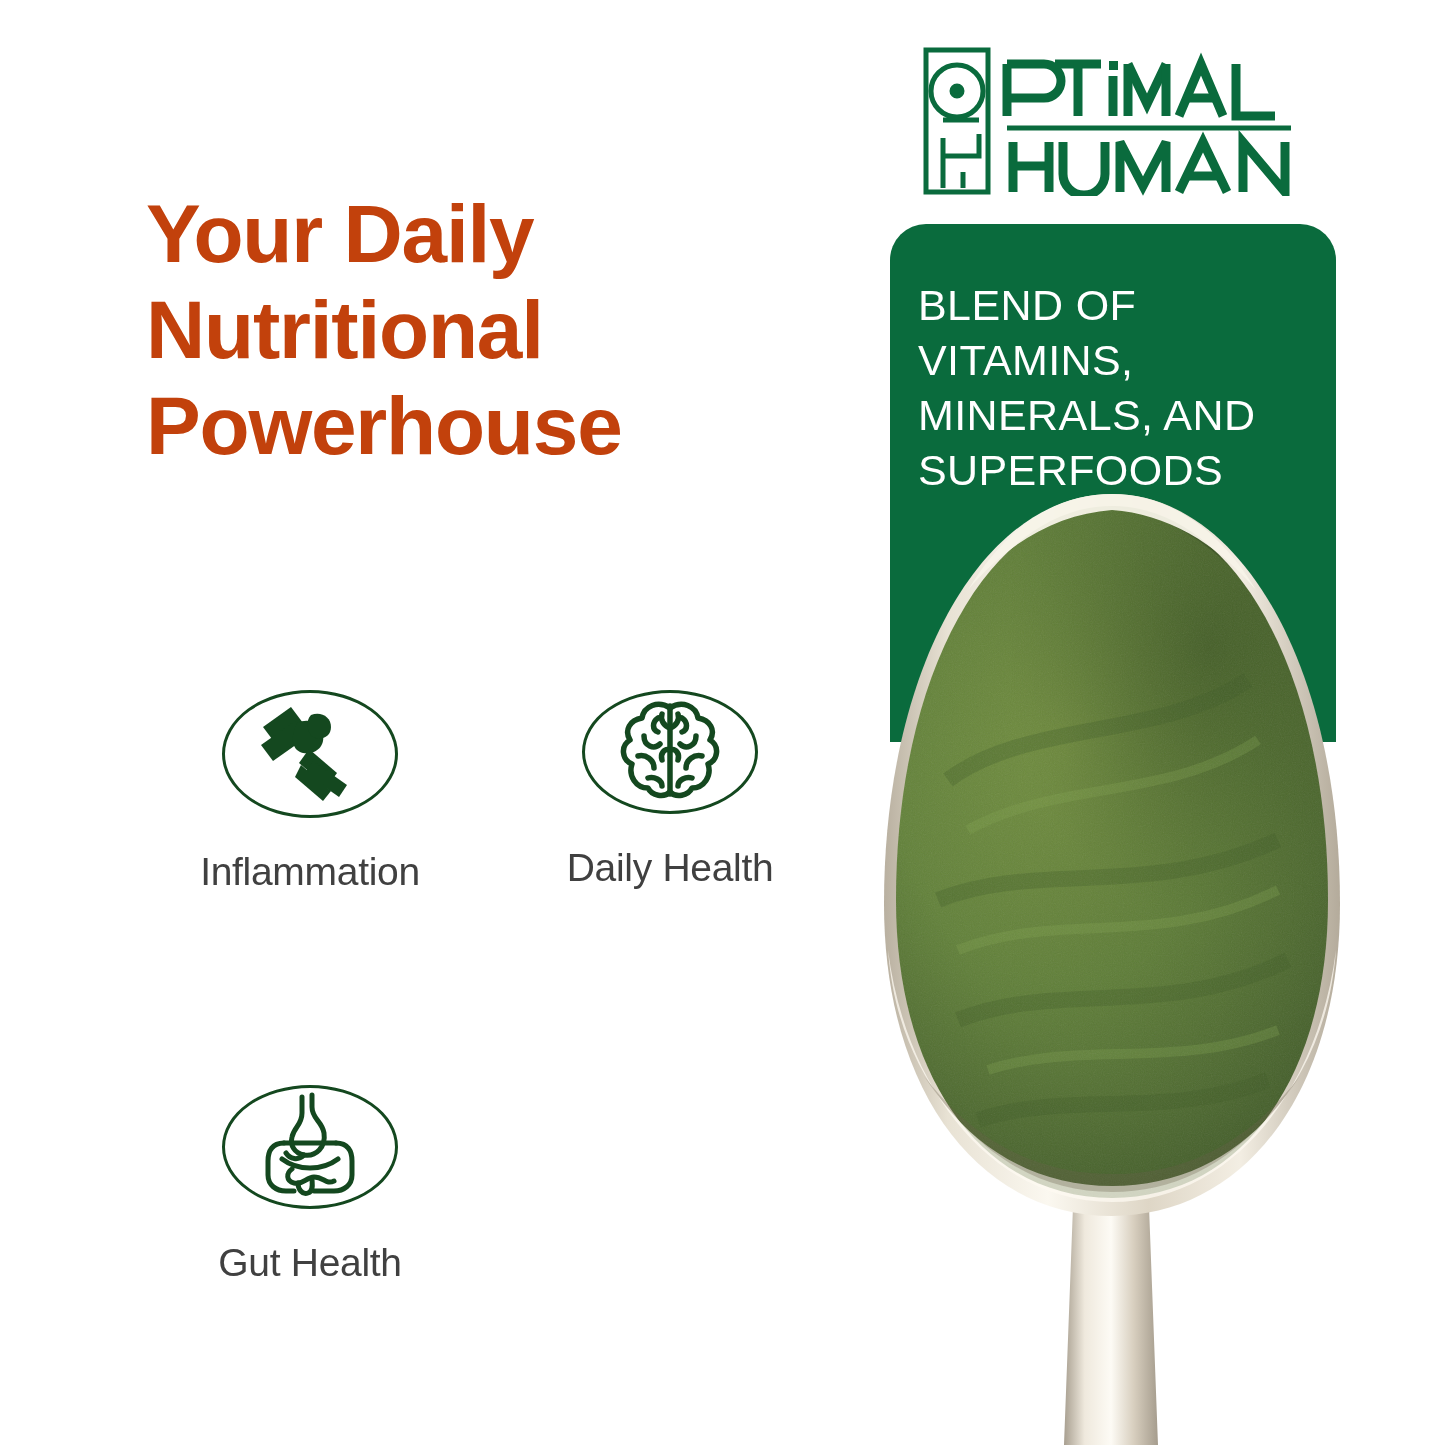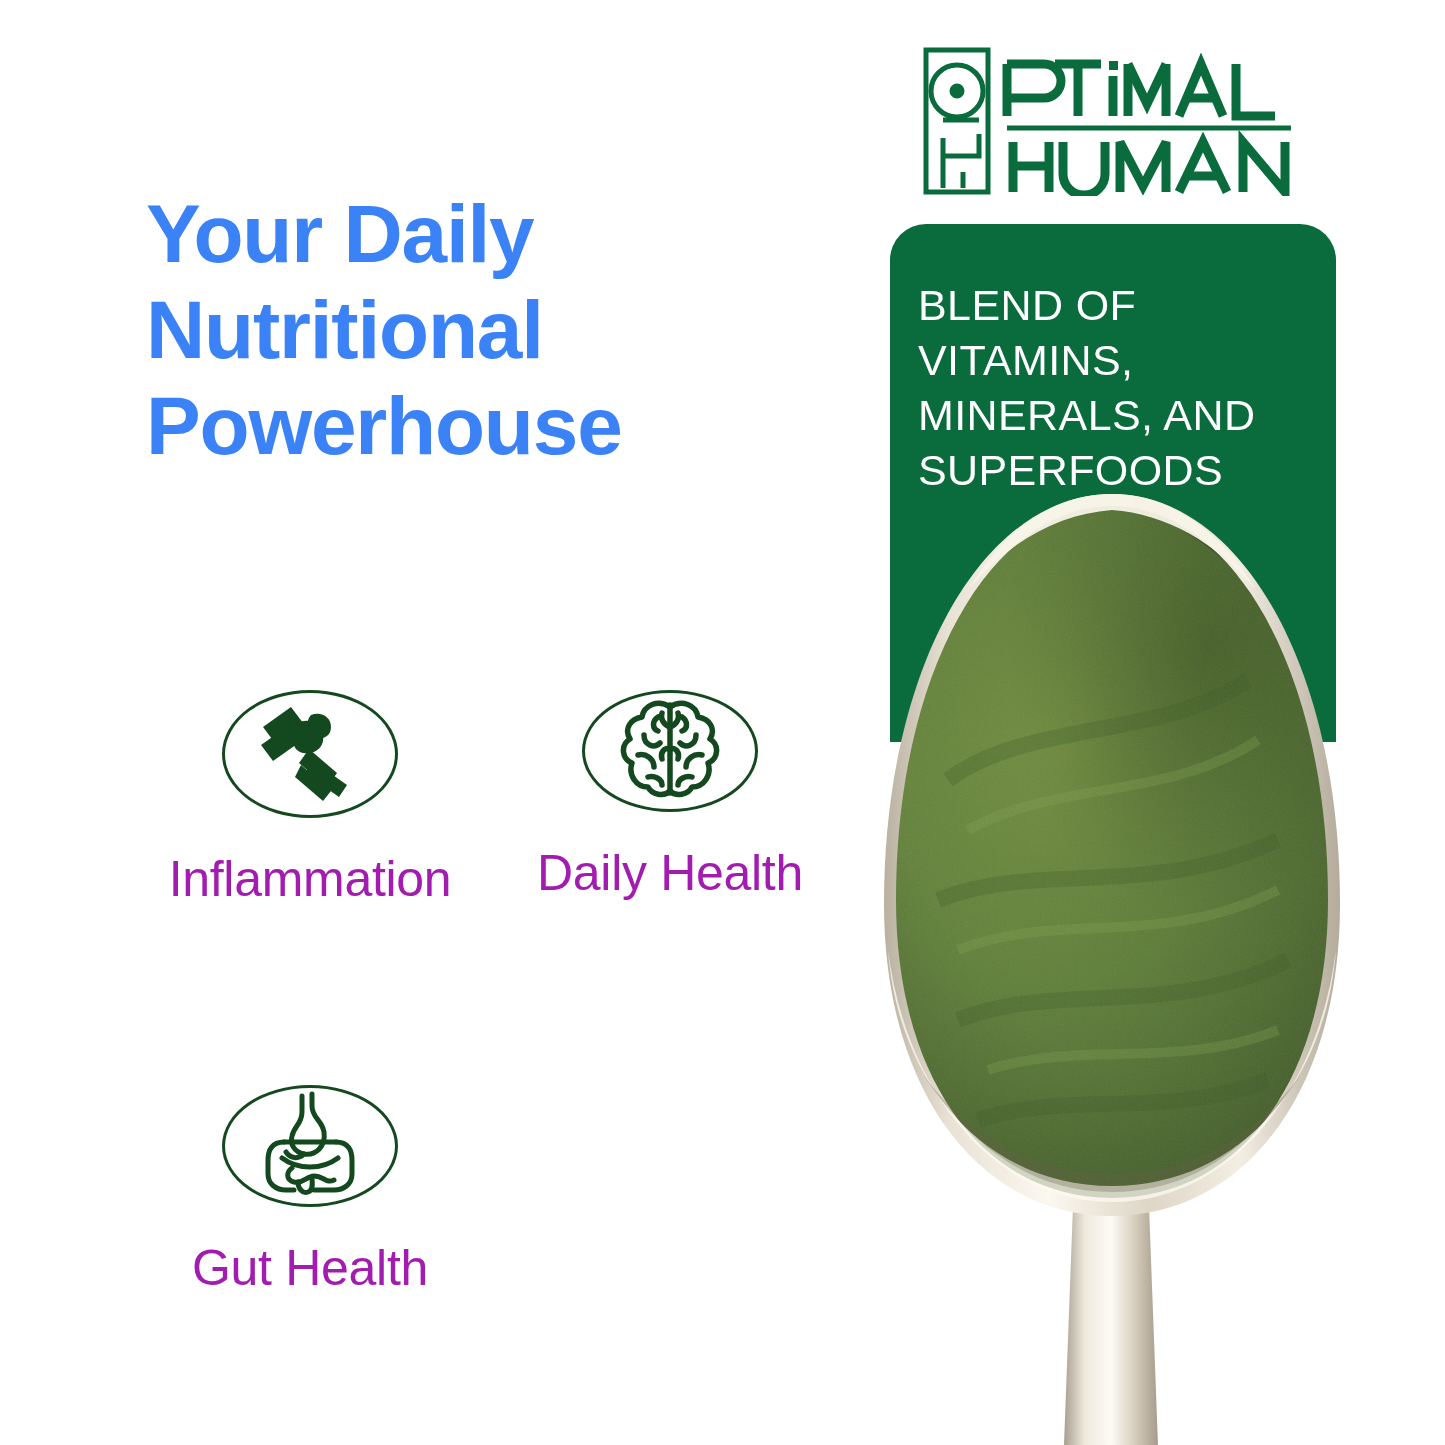--- a/index.html
+++ b/index.html
@@ -48,21 +48,21 @@
     width:560px; height:965px;
     z-index:2;
     pointer-events:none;
   }
 
   
   .headline {
     position:absolute;
     left:146px; top:186px;
     width:720px;
-    color:#3b82f6;
+    color:#c2410c;
     font-family:"Liberation Sans", sans-serif;
     font-weight:700;
     font-size:82px;
     line-height:1.17;
     letter-spacing:-1.2px;
     white-space:pre-line;
   }
 
   
   .benefits {
@@ -78,23 +78,23 @@
   .benefit { display:flex; flex-direction:column; align-items:center; }
   .benefit-circle {
     width:176px; height:176px;
     border:3px solid #14481f;
     border-radius:50%;
     display:flex; align-items:center; justify-content:center;
     background:#fff;
   }
   .benefit-label {
     margin-top:32px;
-    color:#a21caf;
+    color:#404040;
     font-family:"Liberation Sans", sans-serif;
-    font-size:50px;
+    font-size:39px;
     font-weight:400;
     letter-spacing:-0.3px;
     white-space:nowrap;
   }
 </style>
 </head>
 <body>
 
 <div id="stage">
 

